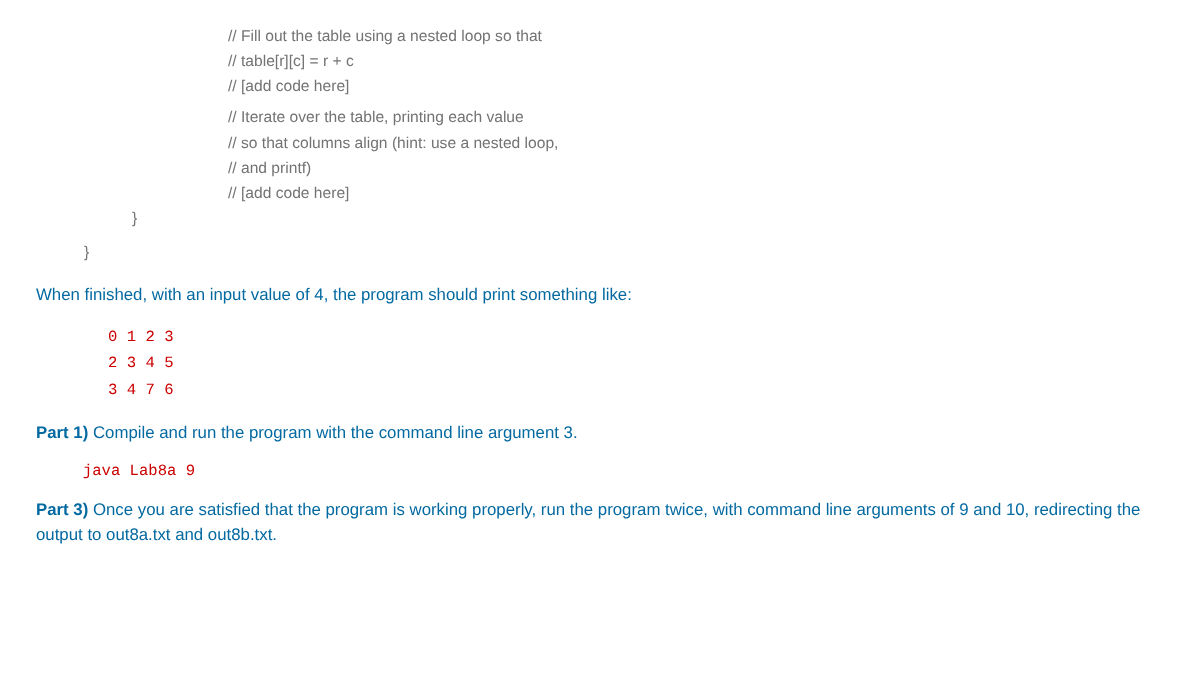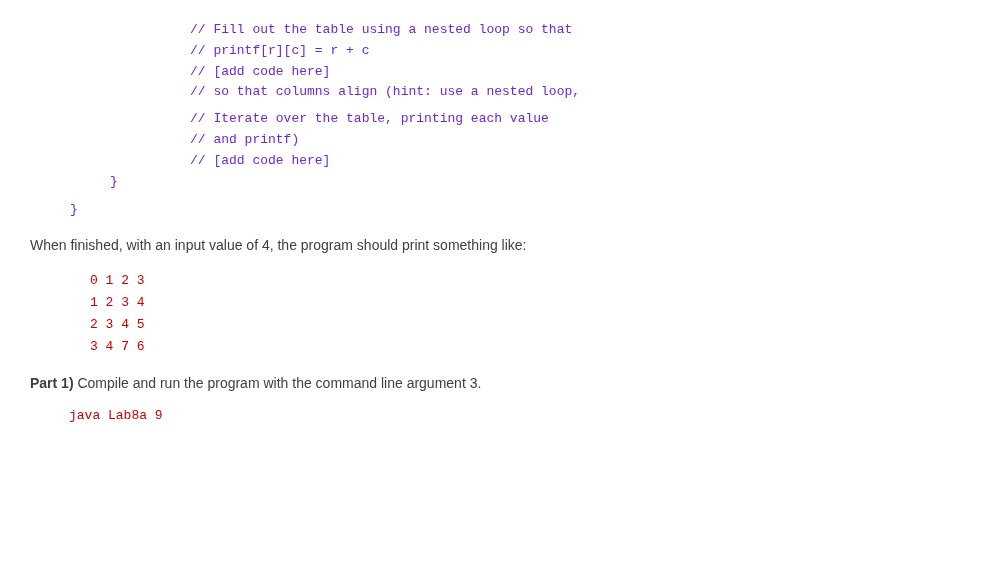--- a/index.html
+++ b/index.html
@@ -12,23 +12,23 @@
       background: #ffffff;
       font-family: Arial, sans-serif;
       font-size: 14px;
       color: #000000;
       padding: 20px 30px;
       width: 988px;
       min-height: 570px;
     }
 
     .code-block {
-      font-family: Liberation Mono, monospace;
+      font-family: Liberation Sans, sans-serif;
       font-size: 13px;
-      color: #6d28d9;
+      color: #737373;
       line-height: 1.6;
       margin-bottom: 8px;
     }
 
     .code-block .indent-large {
       display: block;
       padding-left: 160px;
     }
 
     .code-block .brace-large {
@@ -37,21 +37,21 @@
     }
 
     .code-block .brace-small {
       display: block;
       padding-left: 40px;
     }
 
     .prose-text {
       font-family: Arial, sans-serif;
       font-size: 14px;
-      color: #404040;
+      color: #0369a1;
       margin: 14px 0;
       line-height: 1.5;
     }
 
     .output-table {
       font-family: 'Courier New', Courier, monospace;
       font-size: 13px;
       color: #cc0000;
       line-height: 1.7;
       margin: 10px 0 10px 60px;
@@ -76,44 +76,48 @@
       margin-bottom: 12px;
     }
   </style>
 </head>
 <body>
 
 <div>
 
   <div class="code-block">
     <span class="indent-large">// Fill out the table using a nested loop so that</span>
-    <span class="indent-large">// printf[r][c] = r + c</span>
+    <span class="indent-large">// table[r][c] = r + c</span>
     <span class="indent-large">// [add code here]</span>
+    <span class="indent-large" style="margin-top:6px; display:block; padding-left:160px;">// Iterate over the table, printing each value</span>
     <span class="indent-large">// so that columns align (hint: use a nested loop,</span>
-    <span class="indent-large" style="margin-top:6px; display:block; padding-left:160px;">// Iterate over the table, printing each value</span>
     <span class="indent-large">// and printf)</span>
     <span class="indent-large">// [add code here]</span>
     <span class="brace-large">}</span>
   </div>
   <div class="code-block">
     <span class="brace-small">}</span>
   </div>
 
   <div class="section">
     <p class="prose-text">When finished, with an input value of 4, the program should print something like:</p>
   </div>
 
   <div class="output-table">
     <span>0  1  2  3</span>
-    <span>1  2  3  4</span>
     <span>2  3  4  5</span>
     <span>3  4  7  6</span>
   </div>
 
   <div class="section">
     <p class="prose-text">
       <span class="part-label">Part 1)</span><span> Compile and run the program with the command line argument 3.</span>
     </p>
     <div class="java-command">java Lab8a 9</div>
   </div>
 
+  <div class="section">
+    <p class="prose-text">
+      <span class="part-label">Part 3)</span><span> Once you are satisfied that the program is working properly, run the program twice, with command line arguments of 9 and 10, redirecting the output to out8a.txt and out8b.txt.</span>
+    </p>
+  </div>
 
 </div>
 
 </body></html>

